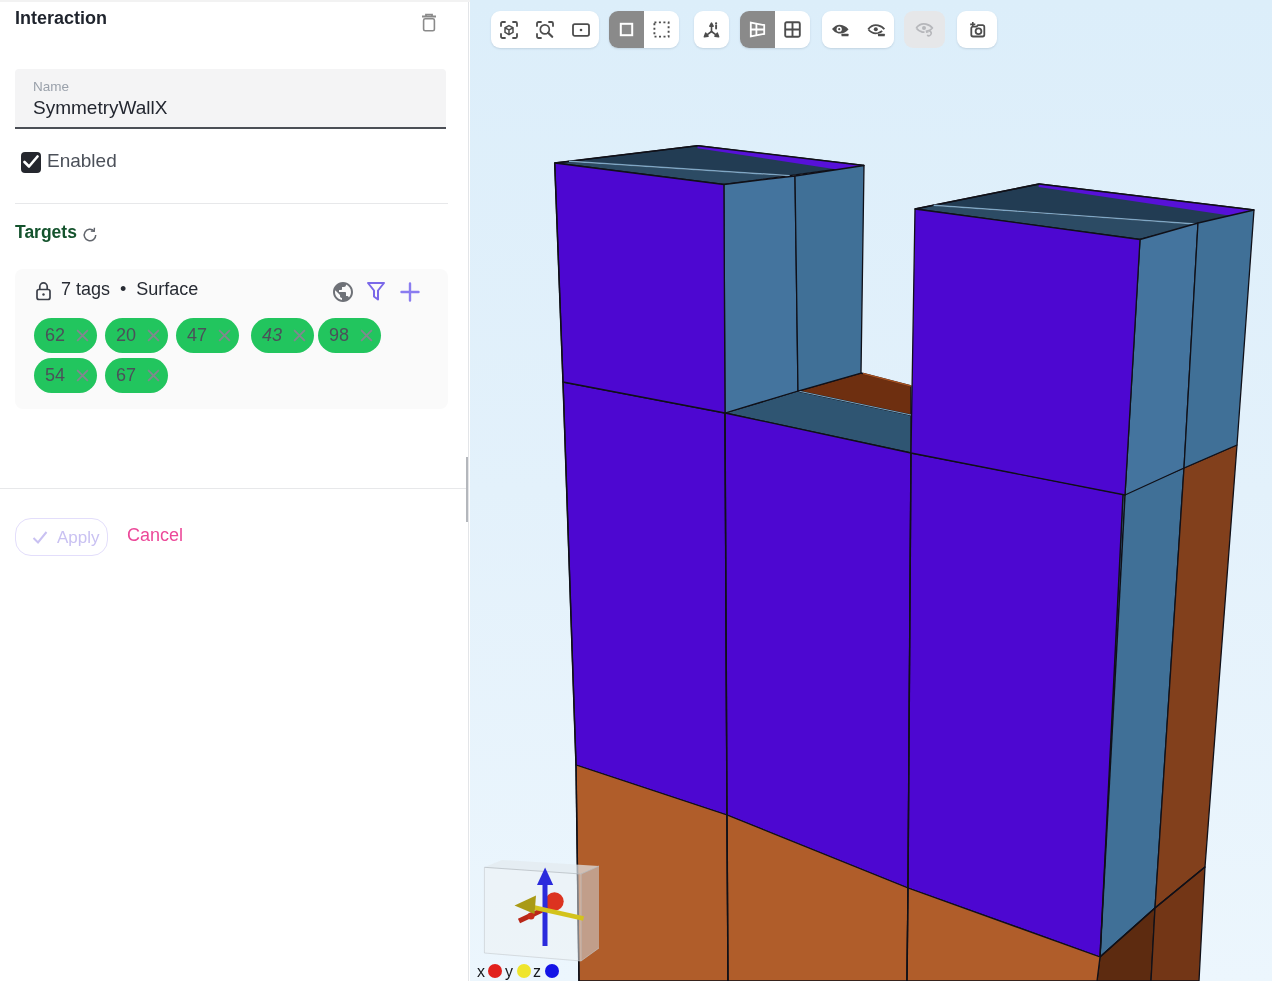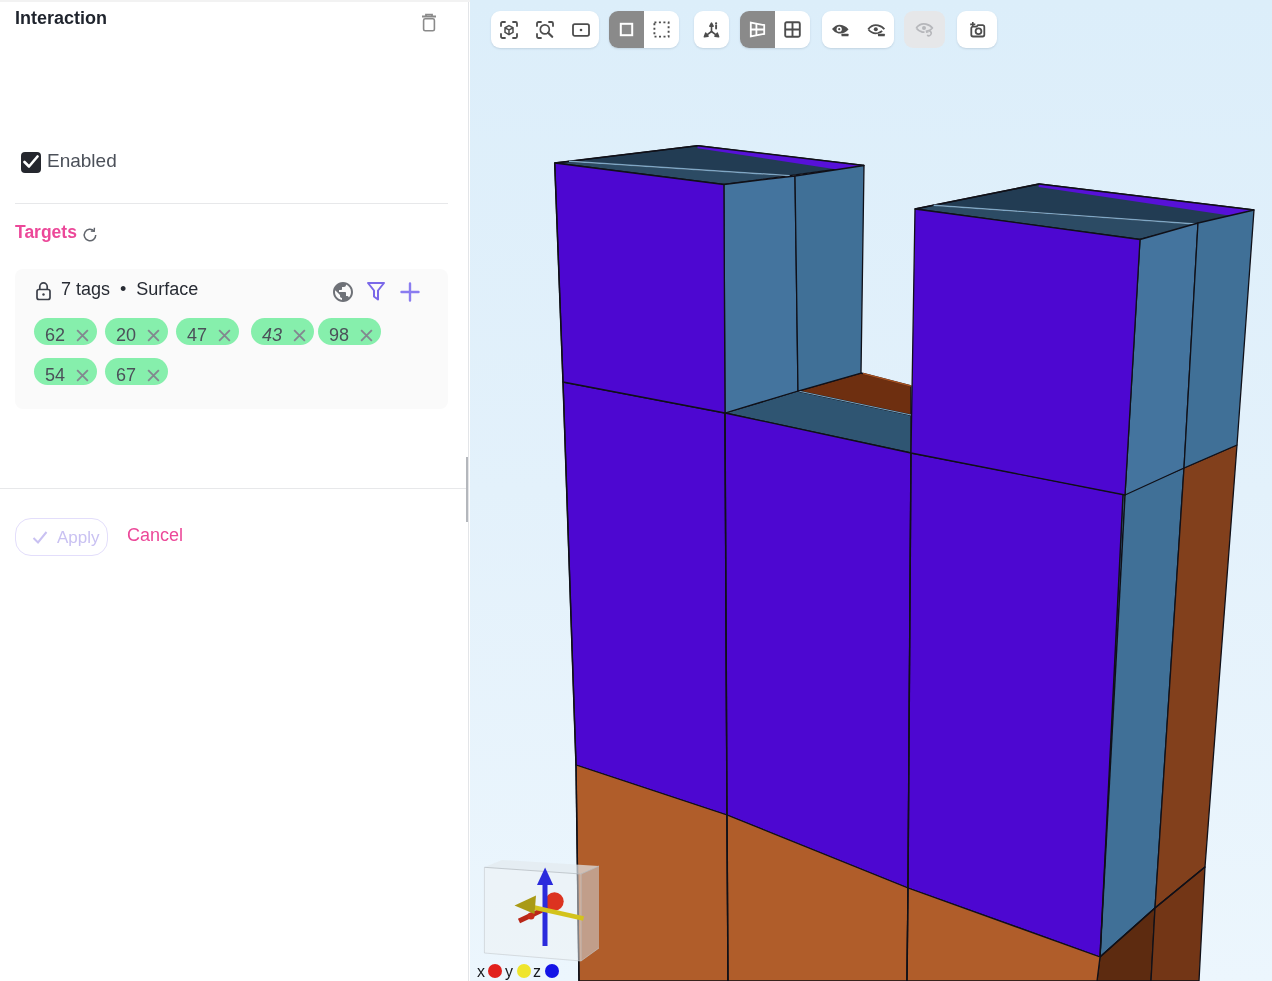--- a/index.html
+++ b/index.html
@@ -10,26 +10,26 @@
 #panel .title { position:absolute; left:15px; top:6px; font-size:18px; font-weight:700; color:#1f242d; }
 #trash { position:absolute; left:421px; top:11px; width:16px; height:19px; }
 #namebox { position:absolute; left:15px; top:67px; width:431px; height:60px; background:#f4f4f5; border-radius:4px 4px 0 0; border-bottom:2px solid #4b4f56; }
 #namebox .lbl { position:absolute; left:18px; top:10px; font-size:13.5px; color:#9aa1ab; }
 #namebox .val { position:absolute; left:18px; top:28px; font-size:19px; color:#232730; }
 #enrow { position:absolute; left:21px; top:150px; }
 #cb { position:absolute; left:0; top:0; width:20px; height:21px; background:#25272e; border-radius:4px; }
 #cb svg { position:absolute; left:2px; top:3px; }
 #enrow .lbl { position:absolute; left:26px; top:-2px; font-size:19px; color:#4b5059; white-space:nowrap; }
 .divider1 { position:absolute; left:15px; top:201px; width:433px; height:1px; background:#e7e8ea; }
-.targets { position:absolute; left:15px; top:220px; font-size:17.5px; font-weight:700; color:#ec4899;text-align:center; }
+.targets { position:absolute; left:15px; top:220px; font-size:17.5px; font-weight:700; color:#14532d;text-align:center; }
 #sync { position:absolute; left:82px; top:225px; width:16px; height:16px; }
 #tcard { position:absolute; left:15px; top:267px; width:433px; height:140px; background:#fafafa; border-radius:8px; }
 #tcard .hdr { position:absolute; left:21px; top:13px; height:22px; }
 #tcard .hdr .txt { position:absolute; left:25px; top:-3px; font-size:18px; color:#272b33; white-space:nowrap; }
-.chip { position:absolute; width:63px; height:27px; background:#86efac; border-radius:18px; }
+.chip { position:absolute; width:63px; height:35px; background:#22c55e; border-radius:18px; }
 .chip .n { position:absolute; left:11px; top:7px; font-size:18px; color:#4b5059; }
 .chip .x { position:absolute; left:41px; top:10px; width:15px; height:15px; }
 .divider2 { position:absolute; left:0; top:486px; width:466px; height:1px; background:#e7e8ea; }
 #applybtn { position:absolute; left:15px; top:516px; width:93px; height:38px; border:1px solid #e3defb; border-radius:16px; color:#c9c1f2; font-size:17px; }
 #applybtn span.t { position:absolute; left:41px; top:9px; }
 #cancel { position:absolute; left:127px; top:523px; font-size:18px; color:#ec4899; }
 #phandle { position:absolute; left:466px; top:455px; width:2px; height:65px; background:#b4b7bc; }
 #pborder { position:absolute; left:468px; top:0px; width:1px; height:981px; background:#e3e5e8; }
 
 #vp { position:relative; width:802px; height:981px; background:linear-gradient(180deg,#dceefa 0%,#e3f1fb 50%,#ecf6fd 100%); }
@@ -48,20 +48,24 @@
 <div id="app">
   <div id="panel">
     <div class="title">Interaction</div>
     <svg id="trash" viewBox="0 0 16 19">
         <g fill="none" stroke="#8a8a8a" stroke-width="1.6">
           <path d="M1 3.5 H15" stroke-width="2"></path>
           <path d="M5 3 V1.6 H11 V3" stroke-width="1.8"></path>
           <rect x="2.6" y="5.8" width="10.8" height="12" rx="1.6"></rect>
         </g>
       </svg>
+    <div id="namebox">
+        <div class="lbl">Name</div>
+        <div class="val">SymmetryWallX</div>
+      </div>
     <div id="enrow">
       <div id="cb">
           <svg width="16" height="14" viewBox="0 0 16 14">
             <path d="M1.5 7 L6 11.5 L14.5 1.5" fill="none" stroke="#fff" stroke-width="2.6" stroke-linecap="round" stroke-linejoin="round"></path>
           </svg>
         </div>
       <div class="lbl">Enabled</div>
     </div>
     <div class="divider1"></div>
     <div class="targets">Targets</div>

